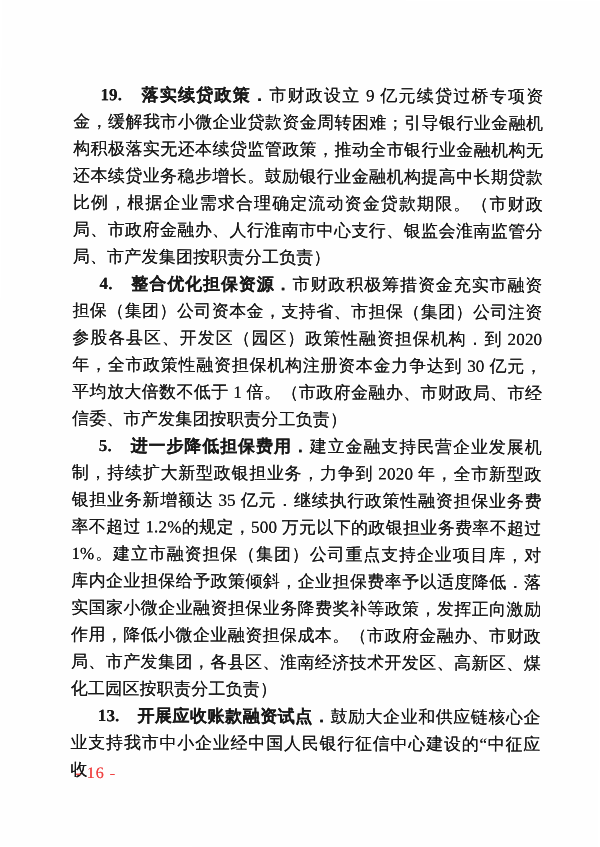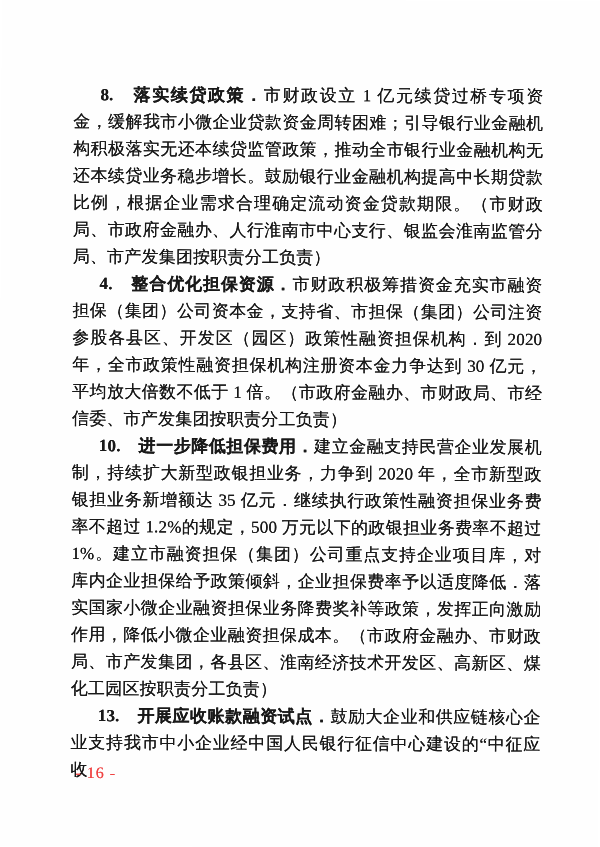--- a/index.html
+++ b/index.html
@@ -50,23 +50,23 @@
     letter-spacing: 1px;
     color: #ef4444;
     text-shadow: 0 0 0.4px currentColor;
   }
 </style>
 </head>
 <body>
 
 <div class="sheet">
   <main class="textblock">
-    <p class="para"><b class="lead">8.　落实续贷政策．</b><span>市财政设立 1 亿元续贷过桥专项资金，缓解我市小微企业贷款资金周转困难；引导银行业金融机构积极落实无还本续贷监管政策，推动全市银行业金融机构无还本续贷业务稳步增长。鼓励银行业金融机构提高中长期贷款比例，根据企业需求合理确定流动资金贷款期限。（市财政局、市政府金融办、人行淮南市中心支行、银监会淮南监管分局、市产发集团按职责分工负责）</span></p>
+    <p class="para"><b class="lead">19.　落实续贷政策．</b><span>市财政设立 9 亿元续贷过桥专项资金，缓解我市小微企业贷款资金周转困难；引导银行业金融机构积极落实无还本续贷监管政策，推动全市银行业金融机构无还本续贷业务稳步增长。鼓励银行业金融机构提高中长期贷款比例，根据企业需求合理确定流动资金贷款期限。（市财政局、市政府金融办、人行淮南市中心支行、银监会淮南监管分局、市产发集团按职责分工负责）</span></p>
 
     <p class="para"><b class="lead">4.　整合优化担保资源．</b><span>市财政积极筹措资金充实市融资担保（集团）公司资本金，支持省、市担保（集团）公司注资参股各县区、开发区（园区）政策性融资担保机构．到 2020 年，全市政策性融资担保机构注册资本金力争达到 30 亿元，平均放大倍数不低于 1 倍。（市政府金融办、市财政局、市经信委、市产发集团按职责分工负责）</span></p>
 
-    <p class="para"><b class="lead">10.　进一步降低担保费用．</b><span>建立金融支持民营企业发展机制，持续扩大新型政银担业务，力争到 2020 年，全市新型政银担业务新增额达 35 亿元．继续执行政策性融资担保业务费率不超过 1.2%的规定，500 万元以下的政银担业务费率不超过 1%。建立市融资担保（集团）公司重点支持企业项目库，对库内企业担保给予政策倾斜，企业担保费率予以适度降低．落实国家小微企业融资担保业务降费奖补等政策，发挥正向激励作用，降低小微企业融资担保成本。（市政府金融办、市财政局、市产发集团，各县区、淮南经济技术开发区、高新区、煤化工园区按职责分工负责）</span></p>
+    <p class="para"><b class="lead">5.　进一步降低担保费用．</b><span>建立金融支持民营企业发展机制，持续扩大新型政银担业务，力争到 2020 年，全市新型政银担业务新增额达 35 亿元．继续执行政策性融资担保业务费率不超过 1.2%的规定，500 万元以下的政银担业务费率不超过 1%。建立市融资担保（集团）公司重点支持企业项目库，对库内企业担保给予政策倾斜，企业担保费率予以适度降低．落实国家小微企业融资担保业务降费奖补等政策，发挥正向激励作用，降低小微企业融资担保成本。（市政府金融办、市财政局、市产发集团，各县区、淮南经济技术开发区、高新区、煤化工园区按职责分工负责）</span></p>
 
     <p class="para"><b class="lead">13.　开展应收账款融资试点．</b><span>鼓励大企业和供应链核心企业支持我市中小企业经中国人民银行征信中心建设的“中征应收</span></p>
   </main>
 
   <div class="pagenum">- 16 -</div>
 </div>
 
 </body></html>

